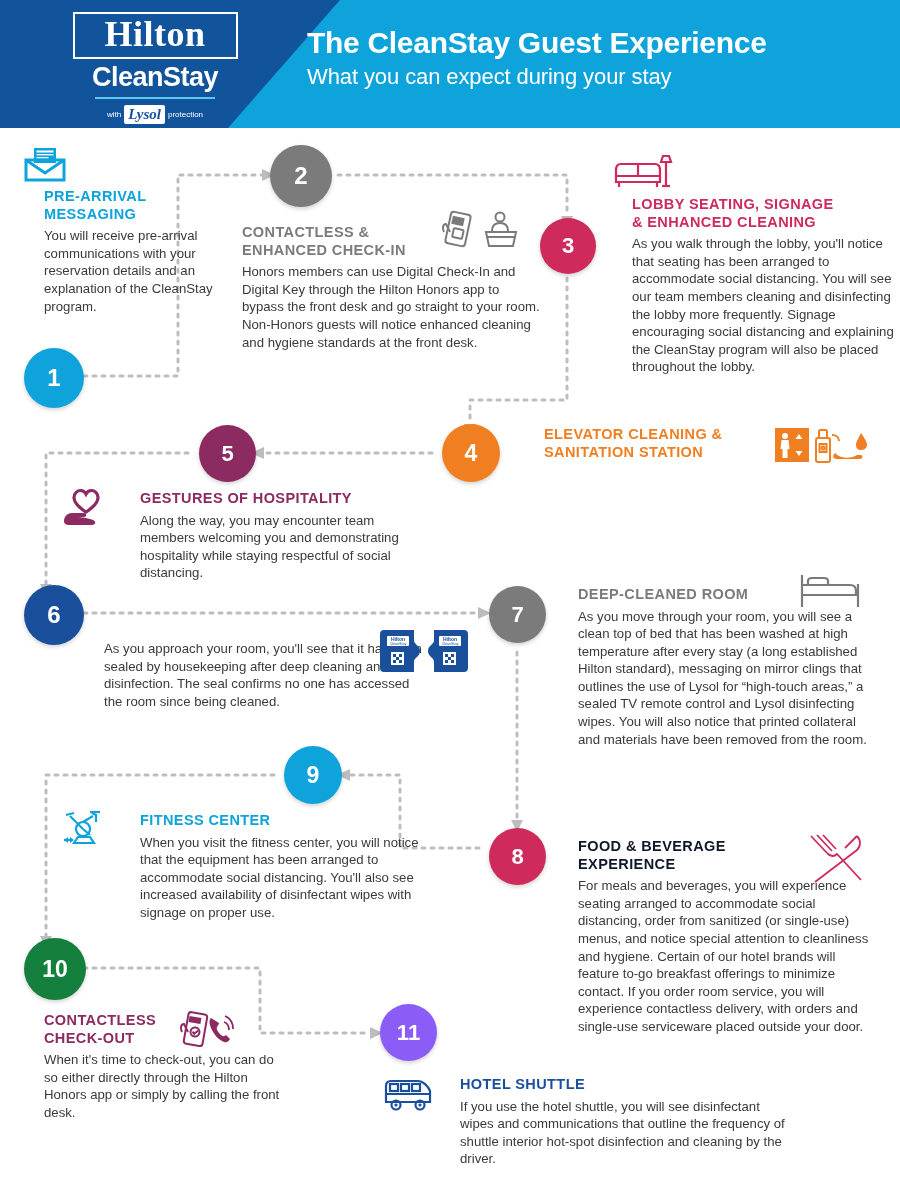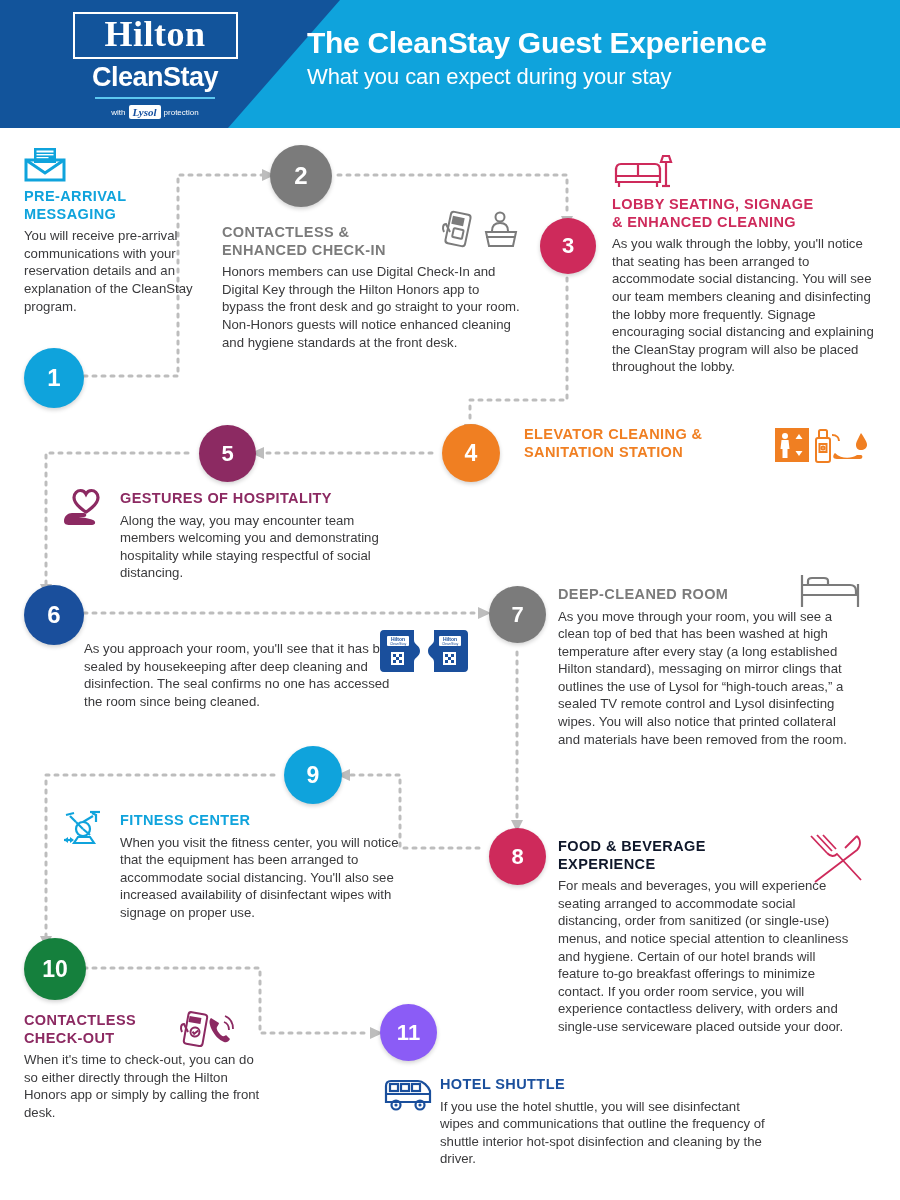--- a/index.html
+++ b/index.html
@@ -44,38 +44,38 @@
     width: 120px; height: 2px; background: #5CC8F0;
     margin: 4px auto 0 auto;
   }
   .logo-lysol {
     margin-top: 6px; color: #ffffff; font-size: 8px;
     display: flex; align-items: center; justify-content: center; gap: 3px;
   }
   .lysol-badge {
     display:inline-block; background: #ffffff; color: #1650A0;
     font-family: "Liberation Serif", serif; font-style: italic; font-weight: 700;
-    font-size: 11px; padding: 1px 4px; border-radius: 2px; line-height: 1.1;
+    font-size: 15px; padding: 1px 4px; border-radius: 2px; line-height: 1.1;
   }
   .header-title {
     position: absolute; left: 307px; top: 26px; color: #ffffff;
   }
   .header-title h1 { font-size: 30px; font-weight: 700; letter-spacing: -0.3px; line-height: 1.15; }
   .header-title h2 { font-size: 22px; font-weight: 400; letter-spacing: -0.1px; margin-top: 3px; }
 
   
   .num {
     position: absolute; border-radius: 50%;
     display: flex; align-items: center; justify-content: center;
     color: #ffffff; font-weight: 700; z-index: 6;
     box-shadow: 0 2px 4px rgba(0,0,0,0.18);
   }
 
   
-  .block { position: absolute; z-index: 4; }
+  .block { position: absolute; z-index: 4; margin-left: 20px; }
   .blk-title {
     font-size: 14.5px; font-weight: 700; letter-spacing: 0.4px;
     line-height: 1.22; text-transform: uppercase;
   }
   .blk-body {
     font-size: 13.2px; color: #3A3A3C; line-height: 1.33; margin-top: 4px;
   }
 
   
   .conn { position: absolute; z-index: 1; }

